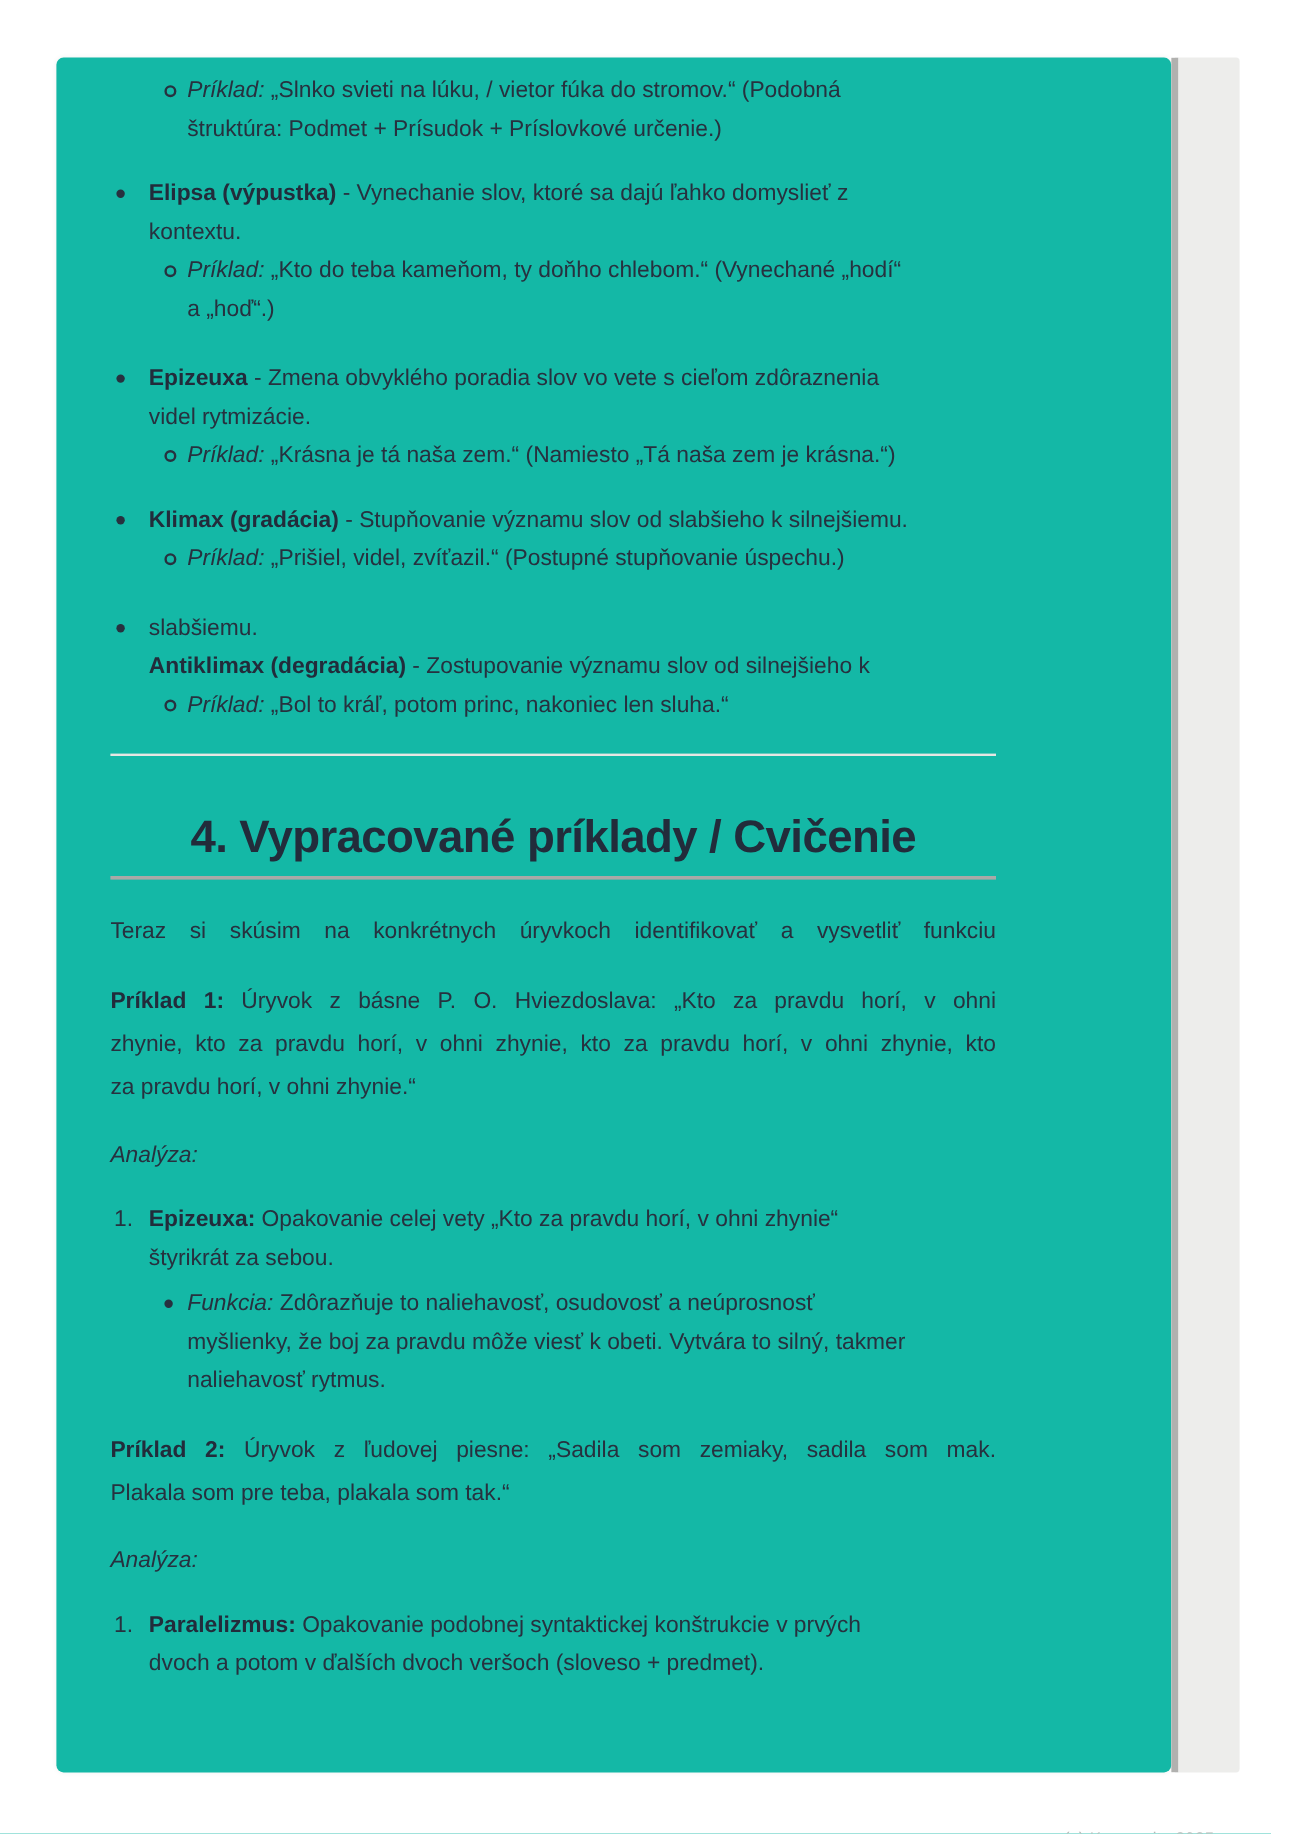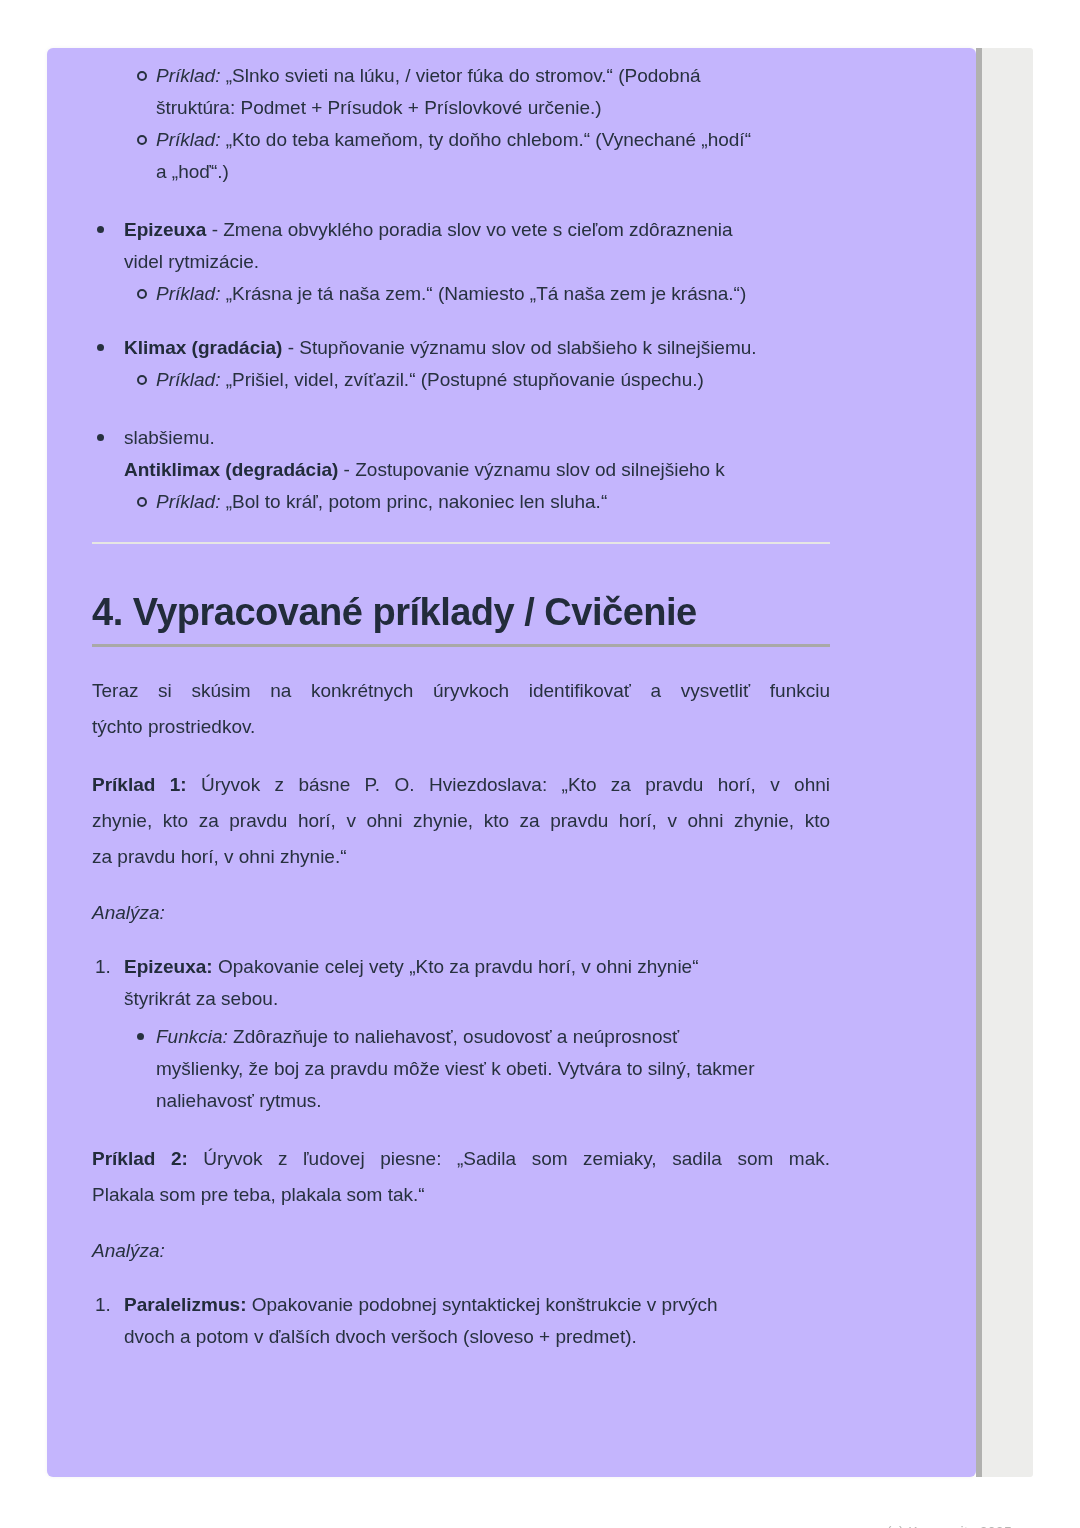--- a/index.html
+++ b/index.html
@@ -7,21 +7,21 @@
     width:1080px; height:1528px;
     background:#ffffff;
     font-family:"Liberation Sans", sans-serif;
     color:#27313f;
     position:relative;
     overflow:hidden;
   }
   .card {
     position:absolute; left:47px; top:48px;
     width:929px; height:1429px;
-    background:#c4b5fd;
+    background:#14b8a6;
     border-radius:6px;
     box-shadow:0 0 4px rgba(0,0,0,0.05);
   }
   .scroll-strip {
     position:absolute; left:976px; top:48px;
     width:57px; height:1429px;
     background:#ededeb;
     border-left:6px solid #b1b1af;
     box-sizing:border-box;
     border-radius:0 3px 3px 0;
@@ -37,21 +37,21 @@
   .dot  { position:absolute; left:5px;  top:12px; width:7px; height:7px; border-radius:50%; background:#27313f; }
   .circ { position:absolute; left:45px; top:11px; width:10px; height:10px; border-radius:50%; border:2px solid #27313f; box-sizing:border-box; }
   .dotf { position:absolute; left:45px; top:12px; width:7px; height:7px; border-radius:50%; background:#27313f; }
   .oli  { position:relative; padding-left:32px; }
   .num  { position:absolute; left:3px; top:0; }
   .jline { text-align:justify; text-align-last:justify; }
   b, .heading { color:#222c3b; }
   .it { font-style:italic; }
   .heading {
     font-size:38px; font-weight:700; line-height:44px;
-    letter-spacing:-0.5px; margin-top:46px; white-space:nowrap;
+    letter-spacing:-0.5px; margin-top:46px; white-space:nowrap;text-align:center;
   }
   .hr-thin  { height:2px; background:#e6e6e3; margin-top:24px; }
   .hr-thick { height:3px; background:#a9a9a7; margin-top:10px; }
   .watermark {
     position:absolute; top:1524px; right:68px;
     font-size:14px; color:#b6b6b4; letter-spacing:0.3px;
     z-index:5; white-space:nowrap;
   }
 </style>
 </head>
@@ -59,20 +59,25 @@
 
 <div class="card">
   <div class="content">
 
     <div class="li2 l32">
       <span class="circ"></span>
       <div><span class="it">Príklad:</span><span> „Slnko svieti na lúku, / vietor fúka do stromov.“ (Podobná</span></div>
       <div>štruktúra: Podmet + Prísudok + Príslovkové určenie.)</div>
     </div>
 
+    <div class="li1 l32" style="margin-top:22px">
+      <span class="dot"></span>
+      <div><b>Elipsa (výpustka)</b><span> - Vynechanie slov, ktoré sa dajú ľahko domyslieť z</span></div>
+      <div>kontextu.</div>
+    </div>
     <div class="li2 l32">
       <span class="circ"></span>
       <div><span class="it">Príklad:</span><span> „Kto do teba kameňom, ty doňho chlebom.“ (Vynechané „hodí“</span></div>
       <div>a „hoď“.)</div>
     </div>
 
     <div class="li1 l32" style="margin-top:26px">
       <span class="dot"></span>
       <div><b>Epizeuxa</b><span> - Zmena obvyklého poradia slov vo vete s cieľom zdôraznenia</span></div>
       <div>videl rytmizácie.</div>
@@ -102,21 +107,20 @@
     </div>
 
     <div class="hr-thin"></div>
 
     <div class="heading">4. Vypracované príklady / Cvičenie</div>
 
     <div class="hr-thick"></div>
 
     <div class="l36" style="margin-top:26px">
       <div class="jline">Teraz si skúsim na konkrétnych úryvkoch identifikovať a vysvetliť funkciu</div>
-      <div>týchto prostriedkov.</div>
     </div>
 
     <div class="l36" style="margin-top:22px">
       <div class="jline"><b>Príklad 1:</b><span> Úryvok z básne P. O. Hviezdoslava: „Kto za pravdu horí, v ohni</span></div>
       <div class="jline">zhynie, kto za pravdu horí, v ohni zhynie, kto za pravdu horí, v ohni zhynie, kto</div>
       <div>za pravdu horí, v ohni zhynie.“</div>
     </div>
 
     <div class="l36 it" style="margin-top:20px">Analýza:</div>
 

